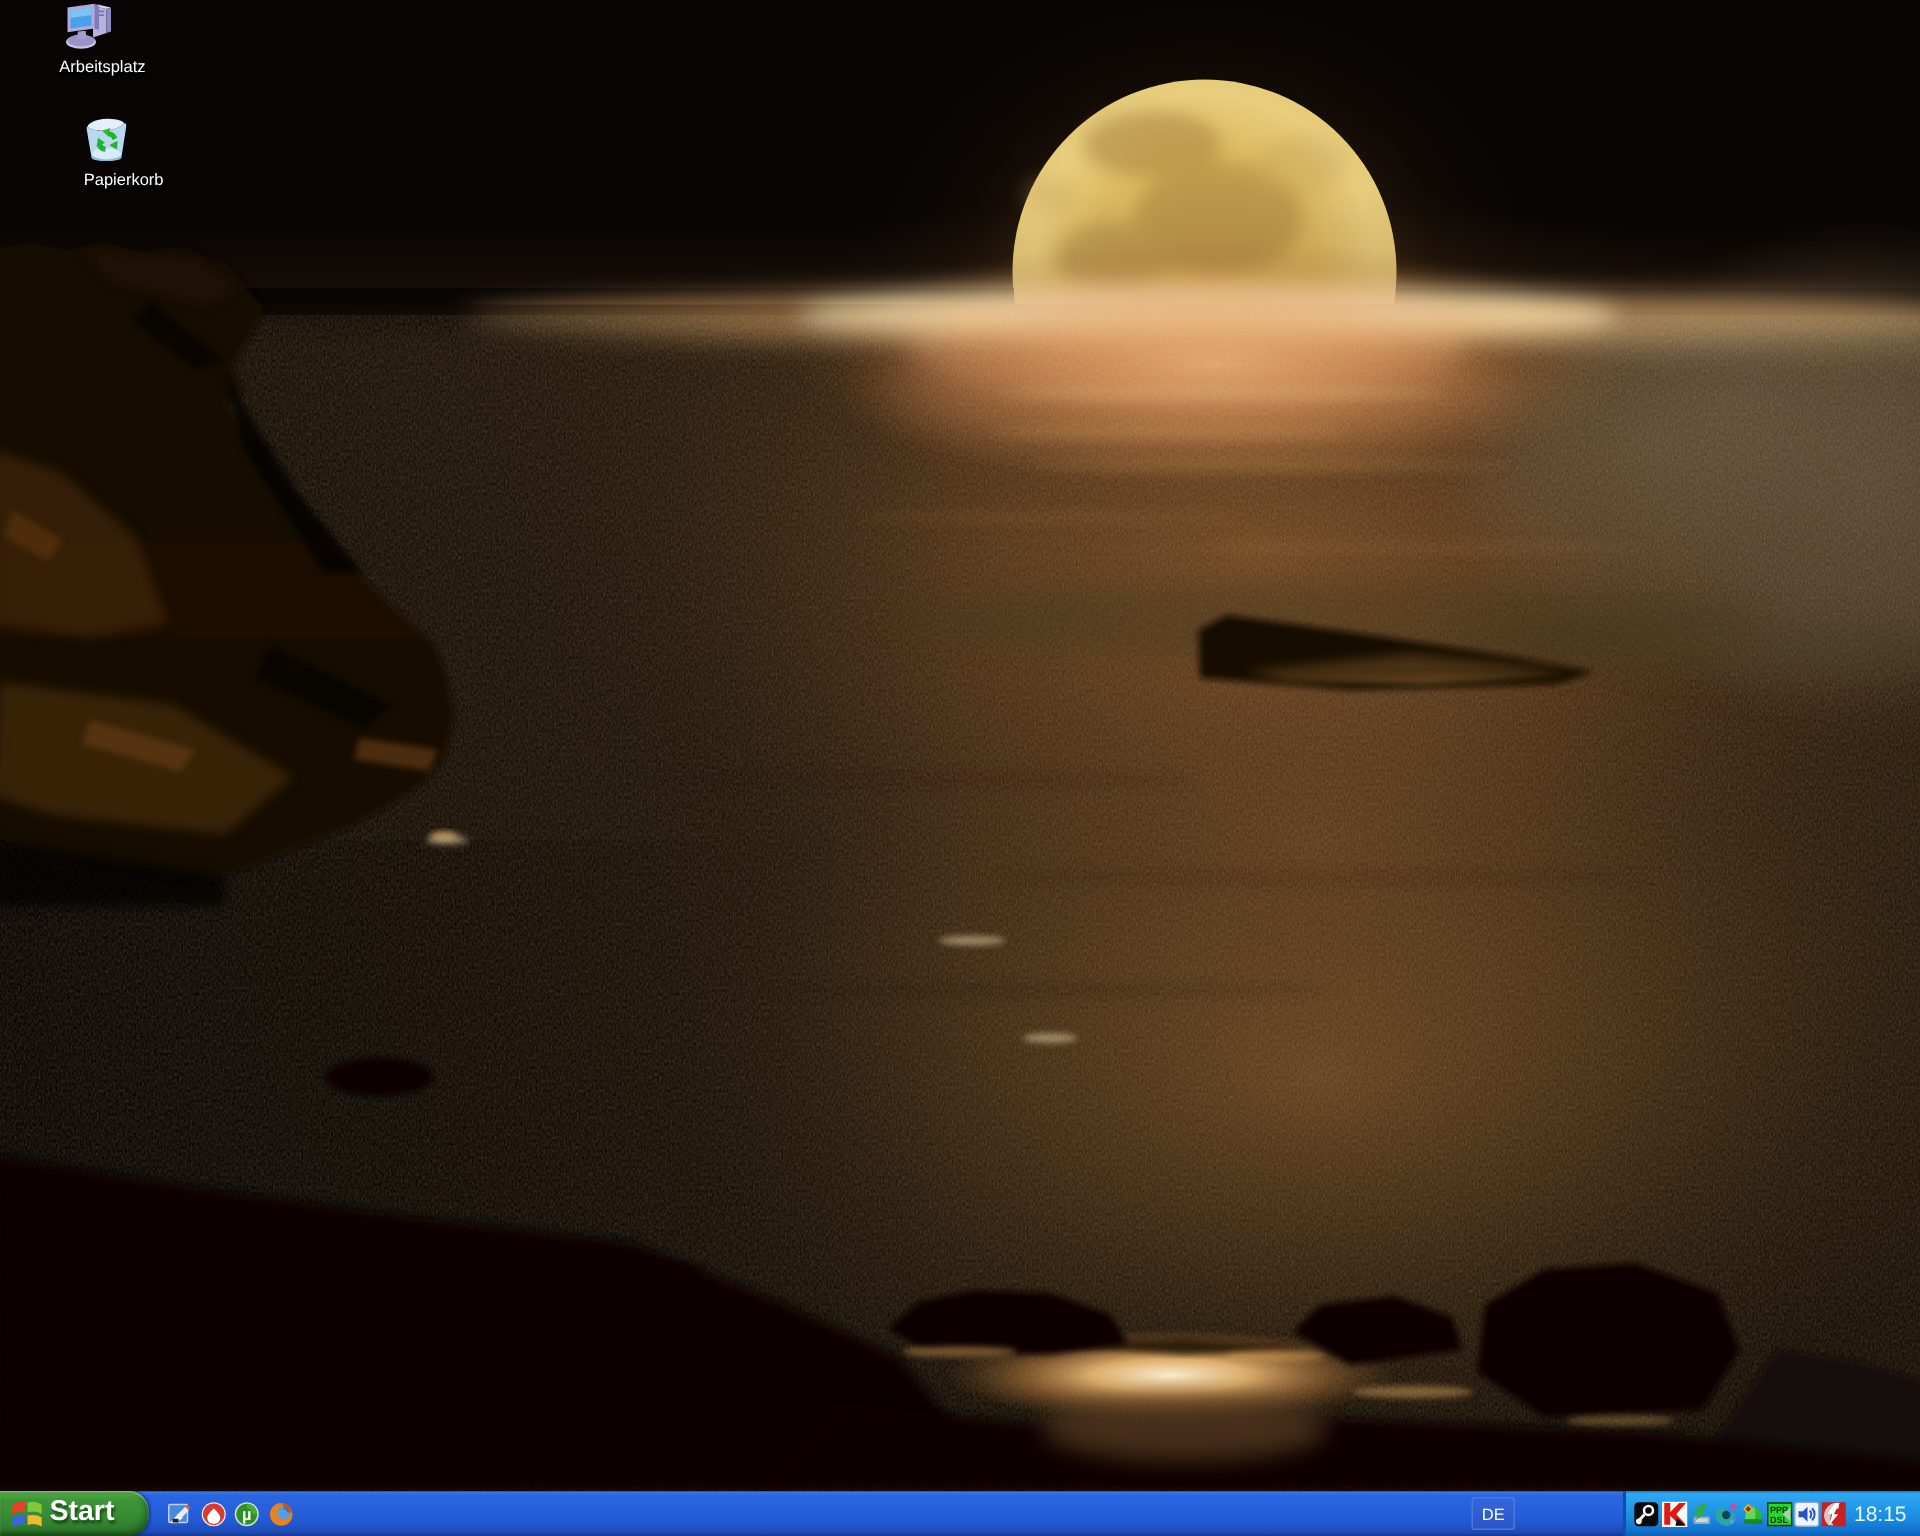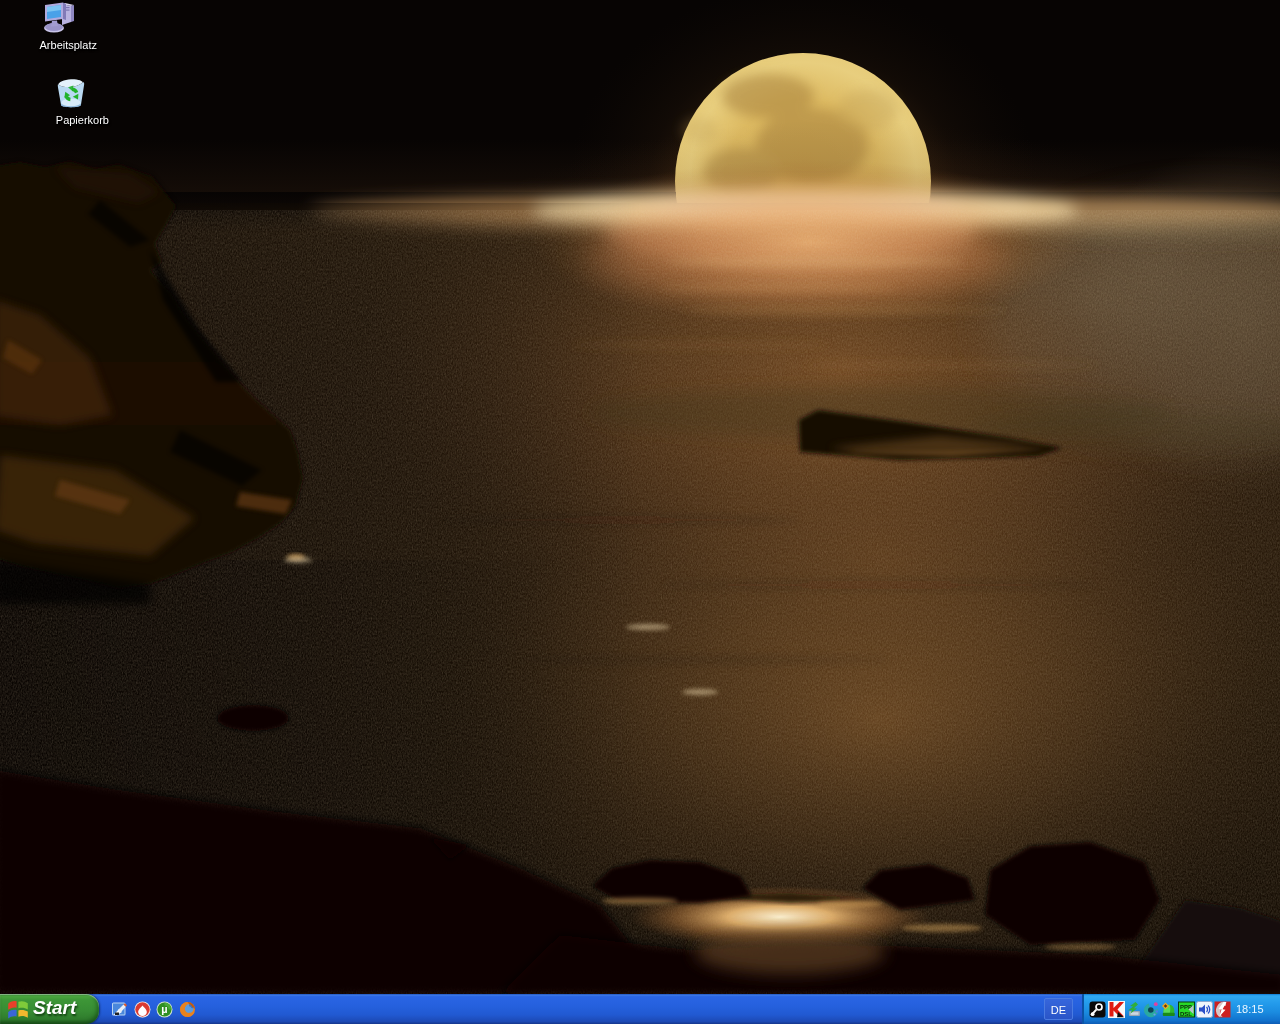--- a/index.html
+++ b/index.html
@@ -6,29 +6,29 @@
   *{box-sizing:border-box;font-family:"Liberation Sans",sans-serif;}
   #wall{position:absolute;left:0;top:0;width:1280px;height:994px;}
   .dicon{position:absolute;width:76px;text-align:right;color:#fff;}
   .dicon .lbl{margin-top:5px;font-size:11px;line-height:13px;text-shadow:1px 1px 1px #000,1px 2px 2px #000;letter-spacing:0px;}
   .dicon svg{display:block;margin:0 auto;}
   #taskbar{position:absolute;left:0;top:994px;width:1280px;height:30px;
     background:linear-gradient(to bottom,#1c50b8 0%,#3d78e4 4%,#2a65e4 9%,#2560dd 42%,#2159d1 70%,#1c49b4 92%,#15368b 100%);}
   #startbtn{position:absolute;left:0;top:994px;width:99px;height:30px;border-radius:0 13px 13px 0;
     background:linear-gradient(to bottom,#2a7e2a 0%,#4aa53e 8%,#3d9637 20%,#378c33 55%,#2f7c2d 85%,#225e22 100%);
     box-shadow:inset 0 1px 1px rgba(255,255,255,.45), inset -2px -2px 4px rgba(0,40,0,.45), 1px 0 2px rgba(0,0,30,.5);}
-  #startbtn .stext{position:absolute;left:33px;top:3px;font-size:19px;font-weight:bold;font-style:italic;color:#fff;text-shadow:1px 2px 2px rgba(0,30,0,.65);}
+  #startbtn .stext{position:absolute;left:33px;top:3px;font-size:19px;font-weight:bold;color:#fff;text-shadow:1px 2px 2px rgba(0,30,0,.65);}
   .ql{position:absolute;top:1001px;}
   #tray{position:absolute;left:1082px;top:994px;width:198px;height:30px;
     background:linear-gradient(to bottom,#0f77cf 0%,#30a8f2 6%,#2299ea 35%,#1b8ce0 60%,#1172cd 88%,#0d5cb5 100%);}
   #tray:before{content:"";position:absolute;left:0;top:0;width:2px;height:30px;background:linear-gradient(to bottom,#0a4f9e,#0c55a8);}
   .trayicon{position:absolute;top:1001px;}
-  #detext{position:absolute;left:1044px;top:998px;width:29px;height:22px;color:#fff;font-size:11px;text-align:center;line-height:22px;
+  #detext{position:absolute;left:981px;top:998px;width:29px;height:22px;color:#fff;font-size:11px;text-align:center;line-height:22px;
     background:linear-gradient(#3666dc,#2a55c8);border:1px solid #4a7ae0;border-radius:2px;}
-  #clock{position:absolute;left:1236px;top:994px;height:30px;color:#eaf6ff;font-size:11px;line-height:30px;}
+  #clock{position:absolute;left:1236px;top:994px;height:30px;color:#eaf6ff;font-size:14px;line-height:30px;}
 </style>
 </head>
 <body>
 <svg id="wall" width="1280" height="994" viewBox="0 0 1280 994" preserveAspectRatio="none">
   <defs>
     <radialGradient id="moonG" cx="50%" cy="48%" r="54%">
       <stop offset="0%" stop-color="#d9b45a"></stop>
       <stop offset="55%" stop-color="#ddba62"></stop>
       <stop offset="82%" stop-color="#e8ce7e"></stop>
       <stop offset="100%" stop-color="#e5c874"></stop>

